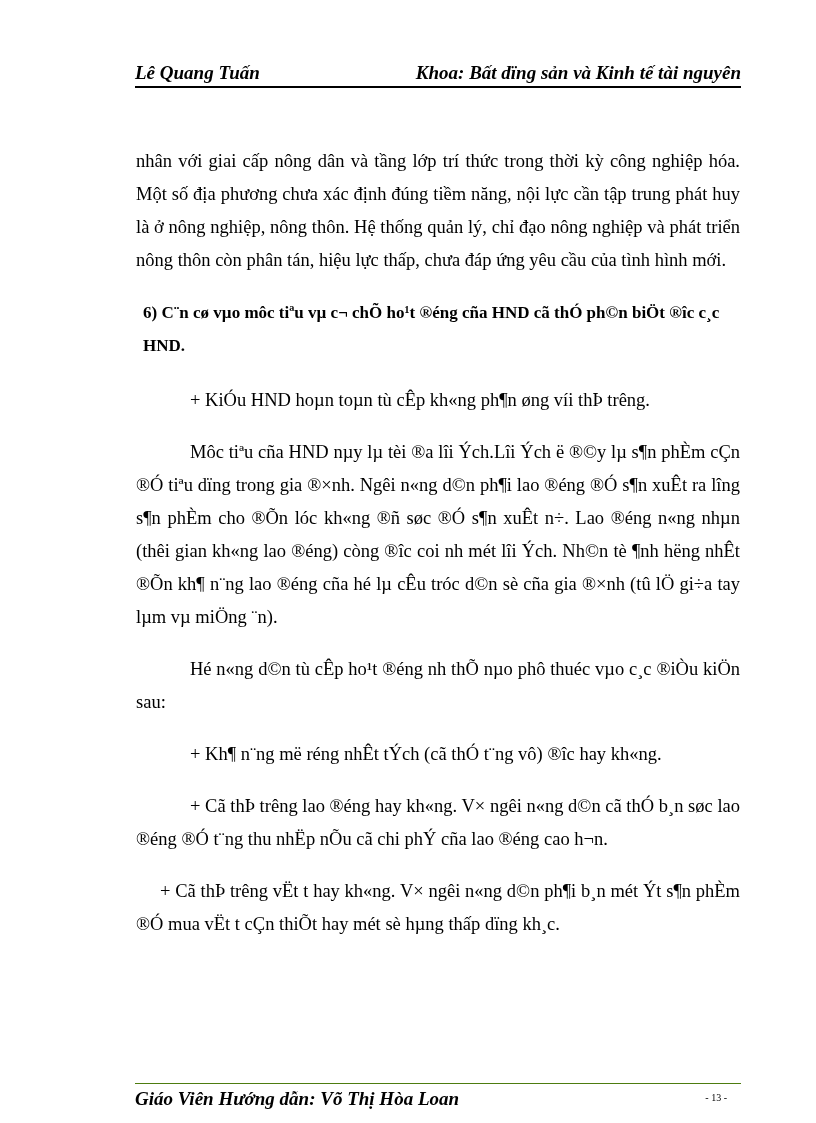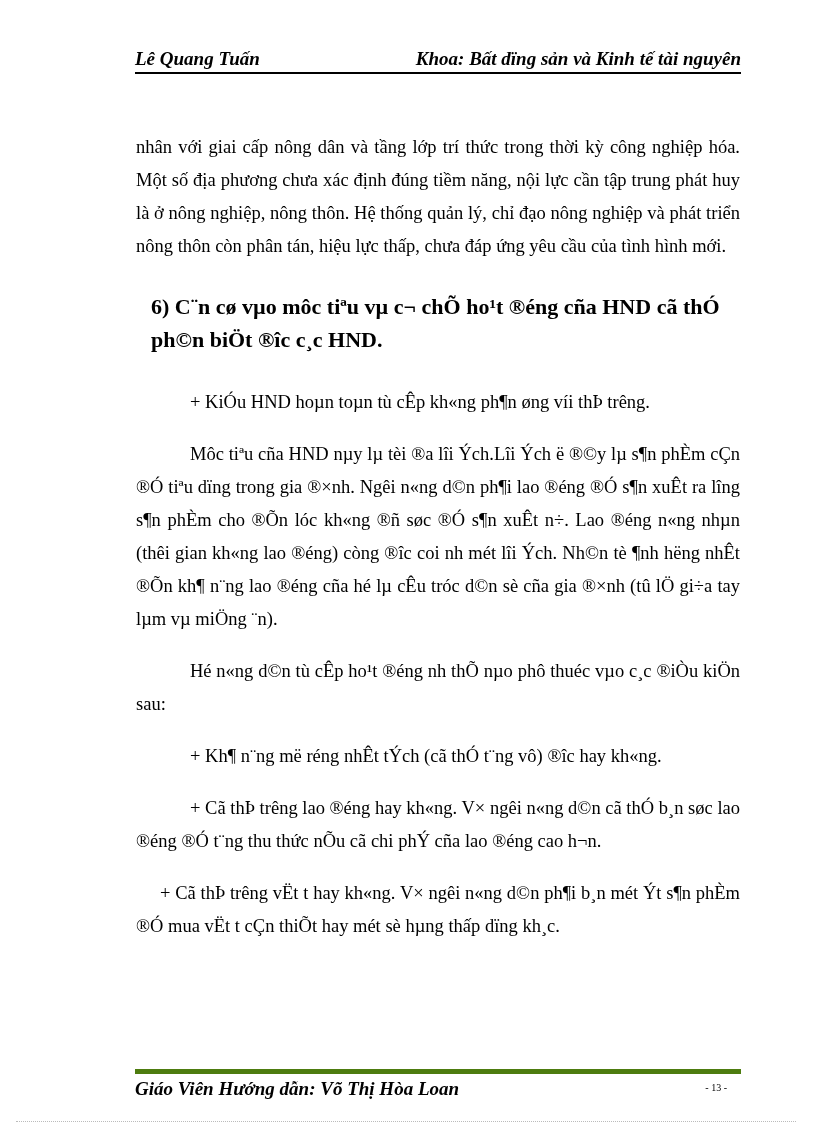--- a/index.html
+++ b/index.html
@@ -1,34 +1,34 @@
 <!DOCTYPE html>
 <html><head>
 <meta charset="utf-8">
 <style>
   html, body { margin: 0; padding: 0; background: #ffffff; }
   body { width: 816px; height: 1123px; position: relative; overflow: hidden;
          font-family: "Liberation Serif", "DejaVu Serif", serif; color: #000; }
-  .page { position: absolute; left: 0; top: 0; width: 816px; height: 854px; }
+  .page { position: absolute; left: 0; top: 14px; width: 816px; height: 854px; }
 
   .header { position: absolute; left: 135px; top: 46px; width: 606px; height: 26px;
             border-bottom: 2px solid #000; }
   .header .author { position: absolute; left: 0; top: 2px; font-size: 19px;
                     font-weight: bold; font-style: italic; }
   .header .faculty { position: absolute; right: 0; top: 2px; font-size: 19px;
                      font-weight: bold; font-style: italic; }
 
   .body { position: absolute; left: 135px; top: 130px; width: 606px; }
   .p { font-size: 18.5px; line-height: 33px; text-align: justify; margin: 1px; }
   .p.last-left { text-align-last: left; }
   .indent { text-indent: 54px; }
-  .heading { font-weight: bold; font-size: 22px; line-height: 33px; margin: 16px; }
+  .heading { font-weight: bold; font-size: 17px; line-height: 33px; margin: 8px; }
 
   .footer { position: absolute; left: 135px; top: 1069px; width: 606px; height: 30px;
-            border-top: 5px solid #4d7c0f; }
+            border-top: 1px solid #4d7c0f; }
   .footer .advisor { position: absolute; left: 0; top: 4px; font-size: 19px;
                      font-weight: bold; font-style: italic; }
   .footer .pagenum { position: absolute; right: 14px; top: 8px; font-size: 10px; }
 
   .dotted-edge { position: absolute; left: 16px; top: 1121px; width: 780px; height: 0;
                  border-top: 1px dotted #bbb; }
 </style>
 </head>
 <body>
 
@@ -45,21 +45,21 @@
     <p class="heading">6) C¨n cø vµo môc tiªu vµ c¬ chÕ ho¹t ®éng cña HND cã thÓ ph©n biÖt ®îc c¸c HND.</p>
     <div style="height:13px"></div>
     <p class="p indent last-left">+ KiÓu HND hoµn toµn tù cÊp kh«ng ph¶n øng víi thÞ tr­êng.</p>
     <div style="height:17px"></div>
     <p class="p indent last-left">Môc tiªu cña HND nµy lµ tèi ®a lîi Ých.Lîi Ých ë ®©y lµ s¶n phÈm cÇn ®Ó tiªu dïng trong gia ®×nh. Ng­êi n«ng d©n ph¶i lao ®éng ®Ó s¶n xuÊt ra l­îng s¶n phÈm cho ®Õn lóc kh«ng ®ñ søc ®Ó s¶n xuÊt n÷. Lao ®éng n«ng nhµn (thêi gian kh«ng lao ®éng) còng ®­îc coi nh­ mét lîi Ých. Nh©n tè ¶nh h­ëng nhÊt ®Õn kh¶ n¨ng lao ®éng cña hé lµ cÊu tróc d©n sè cña gia ®×nh (tû lÖ gi÷a tay lµm vµ miÖng ¨n).</p>
     <div style="height:17px"></div>
     <p class="p indent last-left">Hé n«ng d©n tù cÊp ho¹t ®éng nh­ thÕ nµo phô thuéc vµo c¸c ®iÒu kiÖn sau:</p>
     <div style="height:17px"></div>
     <p class="p indent last-left">+ Kh¶ n¨ng më réng nhÊt tÝch (cã thÓ t¨ng vô) ®­îc hay kh«ng.</p>
     <div style="height:17px"></div>
-    <p class="p indent last-left">+ Cã thÞ tr­êng lao ®éng hay kh«ng. V× ng­êi n«ng d©n cã thÓ b¸n søc lao ®éng ®Ó t¨ng thu thức nÕu cã chi phÝ cña lao ®éng cao h¬n.</p>
+    <p class="p indent last-left">+ Cã thÞ tr­êng lao ®éng hay kh«ng. V× ng­êi n«ng d©n cã thÓ b¸n søc lao ®éng ®Ó t¨ng thu nhËp nÕu cã chi phÝ cña lao ®éng cao h¬n.</p>
     <div style="height:17px"></div>
     <p class="p last-left" style="text-indent:24px">+ Cã thÞ tr­êng vËt t­ hay kh«ng. V× ng­êi n«ng d©n ph¶i b¸n mét Ýt s¶n phÈm ®Ó mua vËt t­ cÇn thiÕt hay mét sè hµng thấp dïng kh¸c.</p>
   </div>
 
   <div class="footer">
     <span class="advisor">Giáo Viên Hướng dẫn: Võ Thị Hòa Loan</span>
     <span class="pagenum">- 13 -</span>
   </div>
 
   <div class="dotted-edge"></div>

